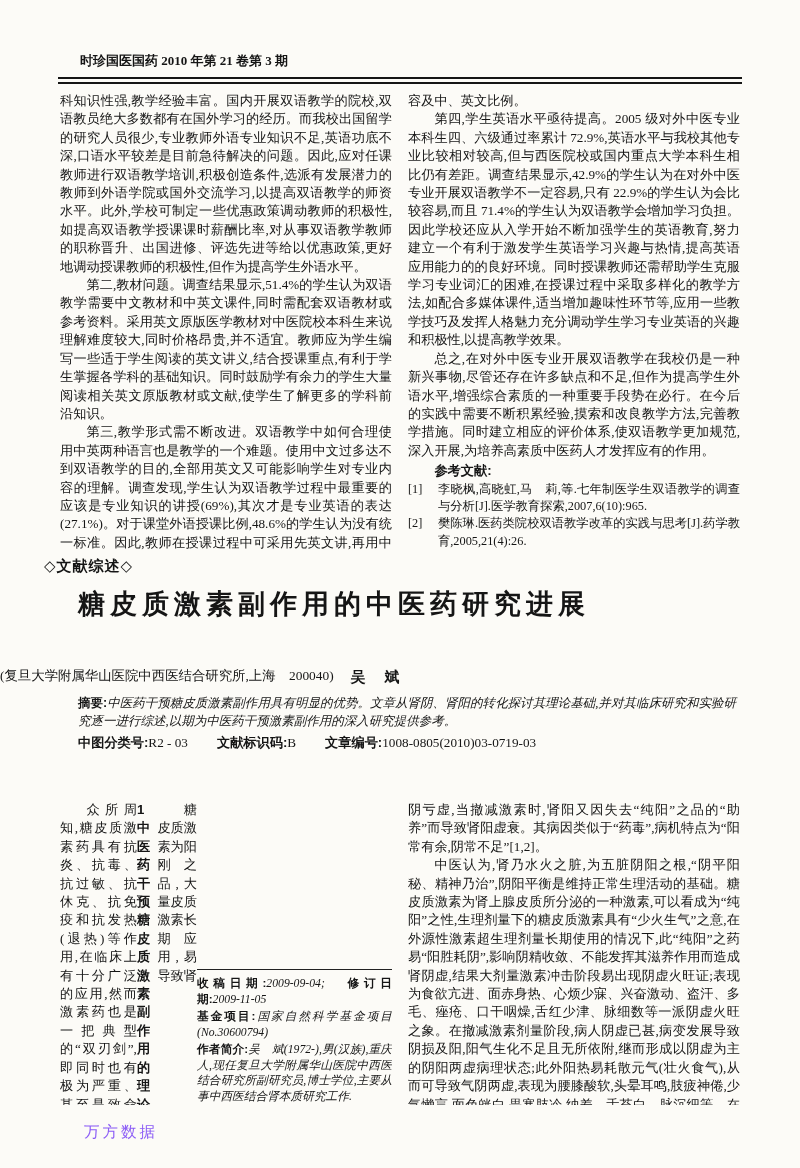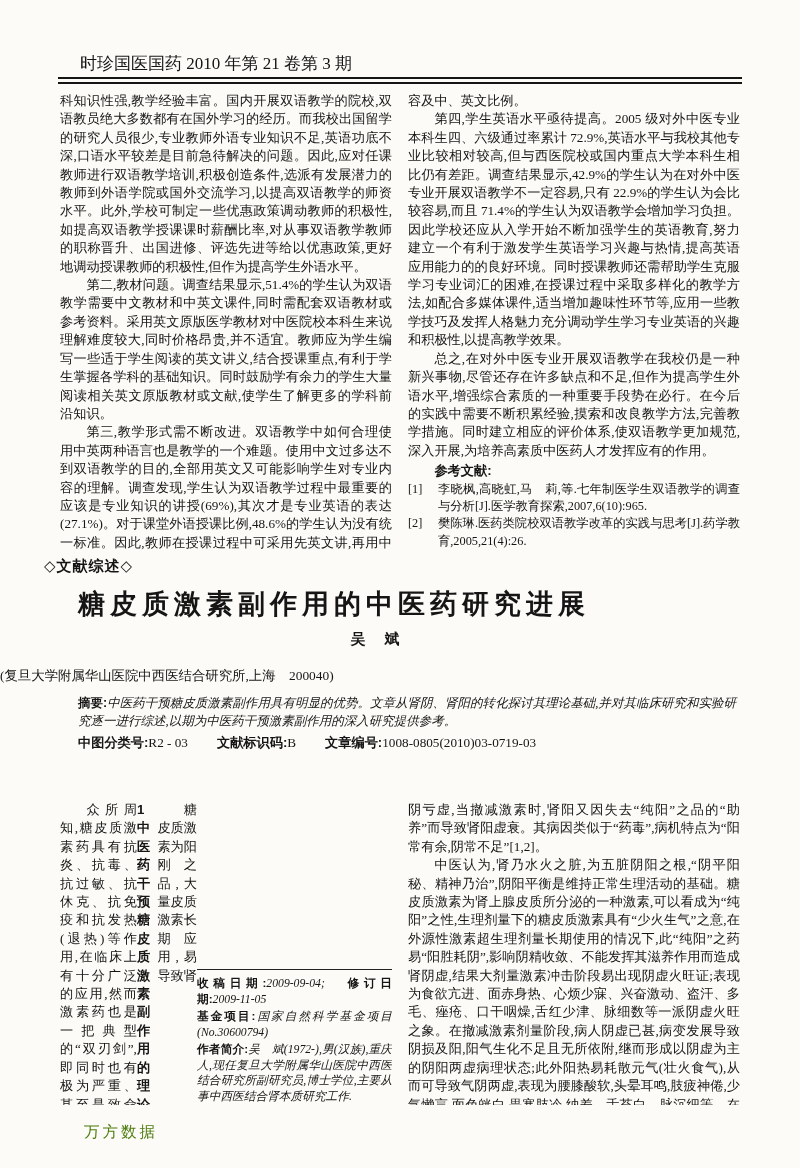--- a/index.html
+++ b/index.html
@@ -8,21 +8,21 @@
     position:relative; width:800px; height:1168px; margin:0 auto;
     background:#fcfbf7; overflow:hidden; color:#151515;
     font-family:"Liberation Serif","DejaVu Serif",serif;
   }
   
   .running-head {
     position:absolute; top:52px; left:80px; width:648px;
     display:flex; justify-content:space-between; align-items:baseline;
   }
   .running-head .en { font-size:11.5px; letter-spacing:0.3px; font-weight:bold; font-family:"Liberation Serif",serif; }
-  .running-head .cn { font-size:17px; font-weight:normal; }
+  .running-head .cn { font-size:13px; font-weight:bold; }
   .header-rule {
     position:absolute; top:77px; left:58px; width:684px; height:7px;
     border-top:2.5px solid #151515; border-bottom:2px solid #151515;
   }
   
   .two-col { position:absolute; left:60px; width:680px; display:flex; gap:16px; overflow:hidden; }
   .col { width:332px; overflow:hidden; }
   .two-col p { margin:0; font-size:13.2px; line-height:18.4px; text-align:justify; text-indent:2em; }
   .two-col p.noindent { text-indent:0; }
   .article1 { top:92px; height:458px; }
@@ -35,21 +35,21 @@
   
   .section-tag {
     position:absolute; top:557px; left:44px;
     font-family:"Liberation Sans","DejaVu Sans",sans-serif; font-weight:bold; font-size:15px; letter-spacing:1px;
   }
   .article-title {
     position:absolute; top:586px; left:0; width:668px; margin:0; text-align:center;
     font-family:"Liberation Sans","DejaVu Sans",sans-serif; font-weight:bold; font-size:27px; letter-spacing:5px;
   }
   .article-author {
-    position:absolute; top:630px; left:0; width:752px; text-align:center;
+    position:absolute; top:668px; left:0; width:752px; text-align:center;
     font-size:15px; font-weight:bold; letter-spacing:2px;
   }
   .article-affiliation {
     position:absolute; top:667px; left:0; width:800px; text-align:left; font-size:13.4px;
   }
   .abstract-block {
     position:absolute; top:695px; left:78px; width:658px;
     font-size:12.5px; line-height:17.8px; text-align:justify;
   }
   .abstract-block p { margin:0; }
@@ -62,21 +62,21 @@
   .article2 .col-left { display:flex; flex-direction:row; }
   .sec-heading {
     font-family:"Liberation Sans","DejaVu Sans",sans-serif; font-weight:bold;
     text-indent:0 !important; font-size:13.2px;
   }
   .footnote { margin-top:auto; font-size:11.7px; line-height:15.8px; }
   .footnote-rule { width:195px; border-top:1.5px solid #222; margin:0 0 5px 0; }
   .footnote p { margin:0; font-size:11.7px; line-height:15.8px; text-indent:0; text-align:justify; font-style:italic; }
   .footnote .lbl { font-family:"Liberation Sans","DejaVu Sans",sans-serif; font-weight:bold; font-style:normal; }
   .watermark {
-    position:absolute; left:84px; top:1122px; color:#4d7c0f; font-size:15.5px; letter-spacing:3px;
+    position:absolute; left:84px; top:1122px; color:#8b5cf6; font-size:15.5px; letter-spacing:3px;
   }
 </style>
 </head>
 <body>
 
 <div class="page">
 
   <div class="running-head">
     <span class="cn">时珍国医国药 2010 年第 21 卷第 3 期</span>
   </div>

